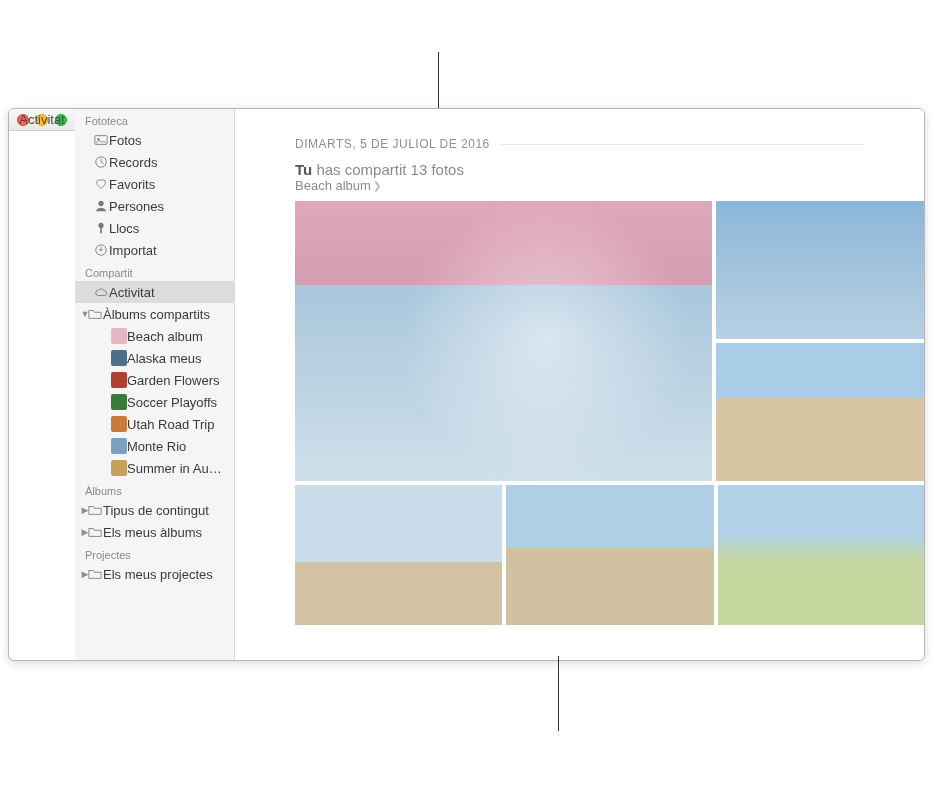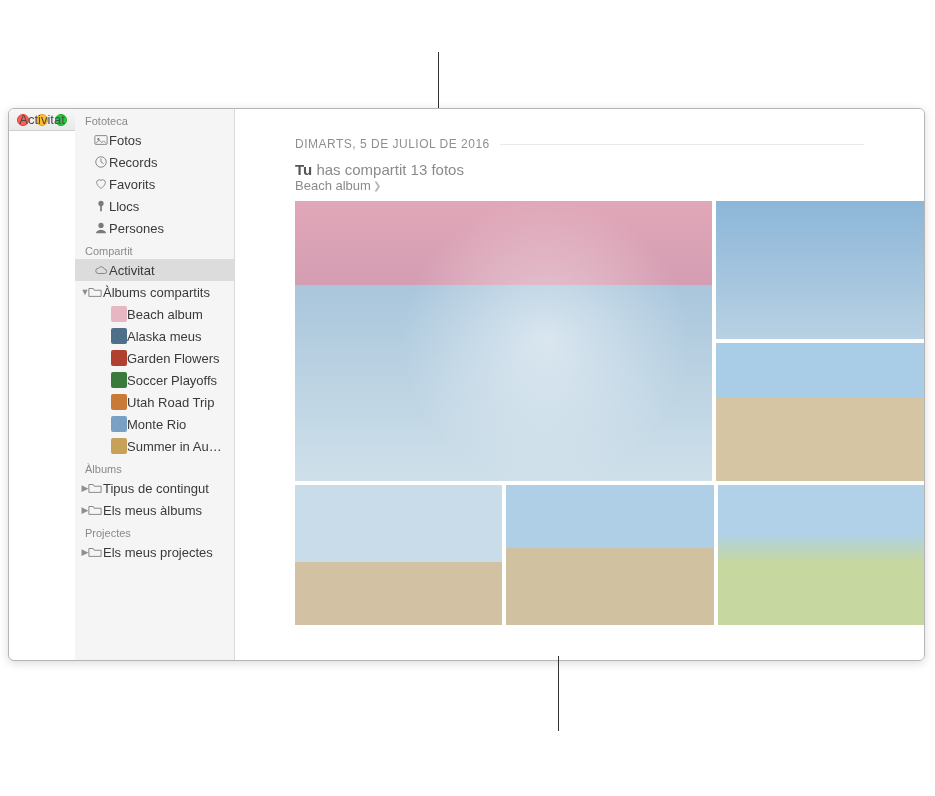--- a/index.html
+++ b/index.html
@@ -161,33 +161,42 @@
               <svg viewBox="0 0 16 16">
                 <path d="M8 13s-5-3-5-7a3 3 0 015-2 3 3 0 015 2c0 4-5 7-5 7z" fill="none" stroke="currentColor"></path>
               </svg>
             </span>
             <span>Favorits</span>
           </div>
           <div class="sb-item">
             <span class="ico">
               <svg viewBox="0 0 16 16">
                 <circle cx="8" cy="5" r="3" fill="currentColor"></circle>
+                <path d="M2 14c1-3 4-4 6-4s5 1 6 4" fill="currentColor"></path>
+              </svg>
+            </span>
+            <span>Persones</span>
+          </div>
+          <div class="sb-item">
+            <span class="ico">
+              <svg viewBox="0 0 16 16">
+                <circle cx="8" cy="5" r="3" fill="currentColor"></circle>
                 <path d="M8 8v6" stroke="currentColor" stroke-width="2"></path>
               </svg>
             </span>
             <span>Llocs</span>
           </div>
           <div class="sb-item">
             <span class="ico">
               <svg viewBox="0 0 16 16">
-                <circle cx="8" cy="5" r="3" fill="currentColor"></circle>
-                <path d="M2 14c1-3 4-4 6-4s5 1 6 4" fill="currentColor"></path>
-              </svg>
-            </span>
-            <span>Persones</span>
+                <circle cx="8" cy="8" r="6" fill="none" stroke="currentColor"></circle>
+                <path d="M8 4v5m0 0l-2-2m2 2l2-2" fill="none" stroke="currentColor"></path>
+              </svg>
+            </span>
+            <span>Importat</span>
           </div>
           <div class="sb-section">Compartit</div>
           <div class="sb-item selected">
             <span class="ico">
               <svg viewBox="0 0 16 16">
                 <path d="M5 12a3 3 0 010-6 4 4 0 017 1 2.5 2.5 0 010 5H5z" fill="none" stroke="currentColor"></path>
               </svg>
             </span>
             <span>Activitat</span>
           </div>

